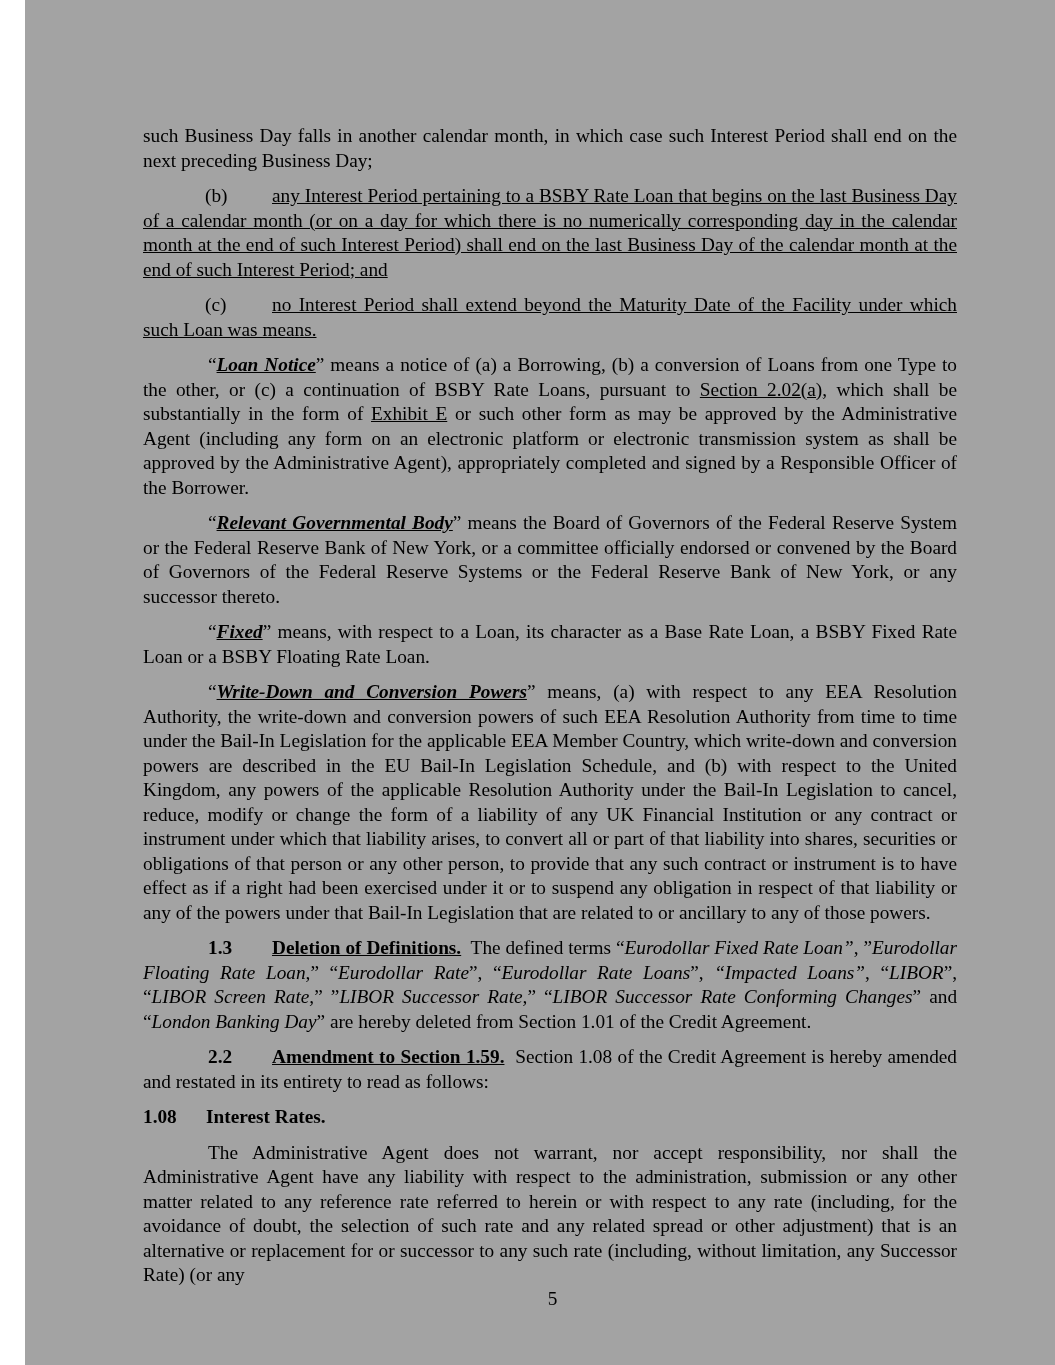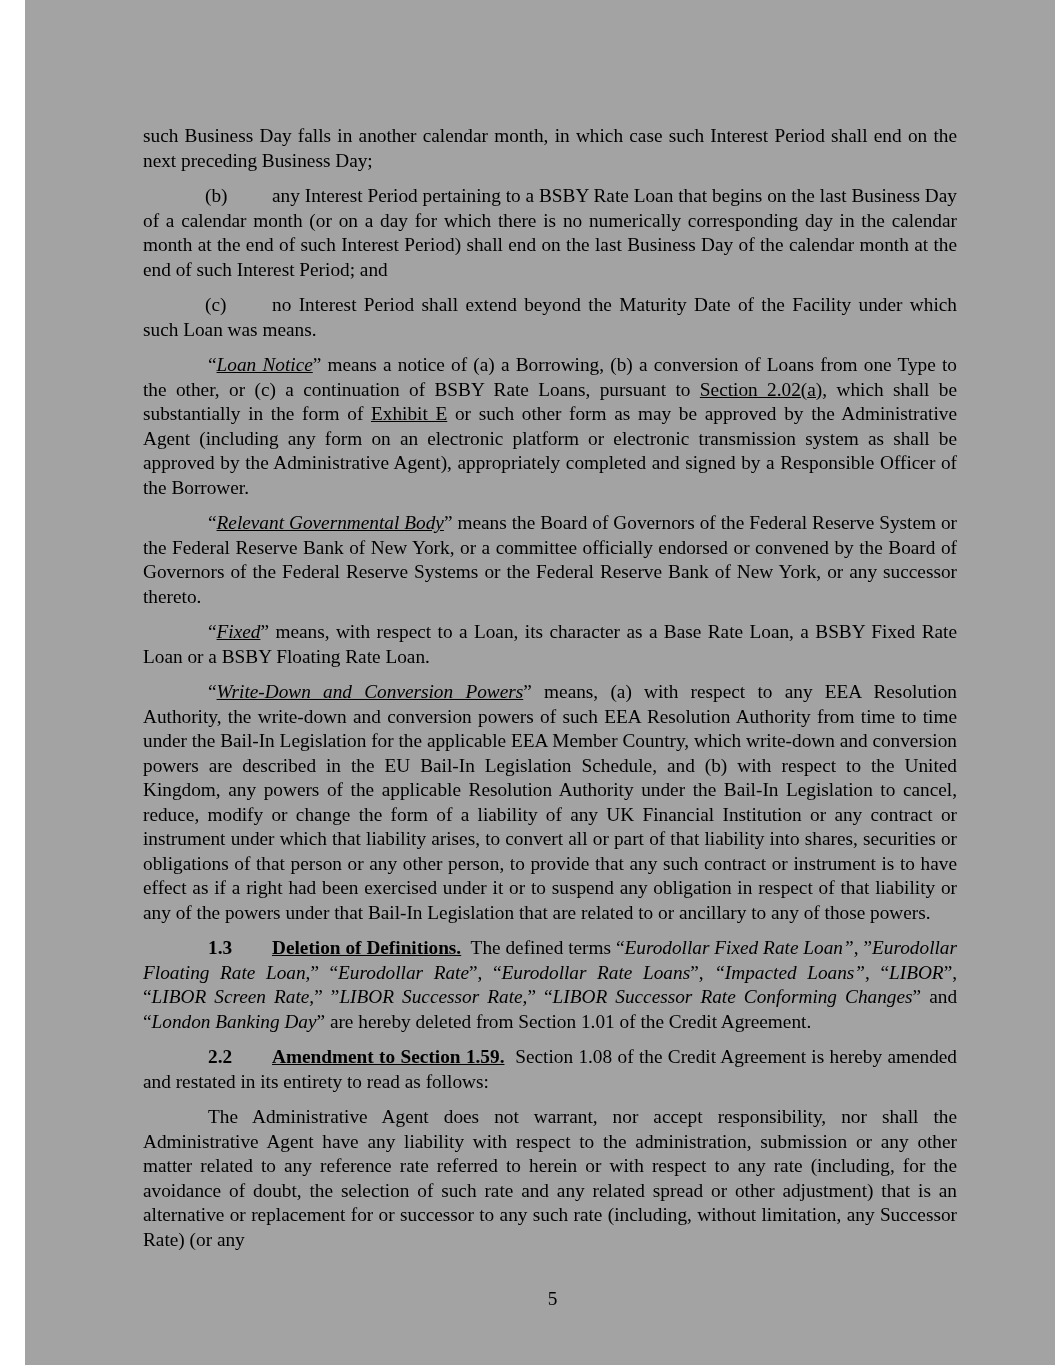--- a/index.html
+++ b/index.html
@@ -19,21 +19,21 @@
     left: 118px;
     width: 814px;
   }
   p.para {
     margin: 0 0 11px 0;
     text-align: justify;
     font-size: 19.3px;
     line-height: 24.5px;
   }
   .indent-block { margin-left: 67px; }
-  .tab-first { text-indent: 62px; }
+  .tab-first { text-indent: 62px; text-decoration: underline; }
   .body-first { text-indent: 65px; }
   .tab-marker {
     display: inline-block;
     width: 67px;
     text-indent: 0;
   }
   .num-marker {
     display: inline-block;
     width: 64px;
     text-indent: 0;
@@ -43,21 +43,21 @@
     margin-left: 65px;
     text-align: left;
     font-weight: 700;
   }
   .h-108 .num-marker { width: 63px; }
   
   .s-n { }
   .s-i { font-style: italic; }
   .s-b { font-weight: 700; }
   .s-u { text-decoration: underline; }
-  .s-iu { font-style: italic; text-decoration: underline; }
+  .s-iu { font-style: italic; text-decoration: underline; font-weight: bold; }
   .s-bu { font-weight: 700; text-decoration: underline; }
   .page-number {
     position: absolute;
     top: 1287px;
     left: 0;
     width: 100%;
     text-align: center;
     font-size: 19.3px;
     line-height: 24.5px;
   }
@@ -79,19 +79,20 @@
     <p class="para body-first"><span><span class="s-n">“</span><span class="s-iu">Relevant Governmental Body</span><span class="s-n">” means the Board of Governors of the Federal Reserve System or the Federal Reserve Bank of New York, or a committee officially endorsed or convened by the Board of Governors of the Federal Reserve Systems or the Federal Reserve Bank of New York, or any successor thereto.</span></span></p>
 
     <p class="para body-first"><span><span class="s-n">“</span><span class="s-iu">Fixed</span><span class="s-n">” means, with respect to a Loan, its character as a Base Rate Loan, a BSBY Fixed Rate Loan or a BSBY Floating Rate Loan.</span></span></p>
 
     <p class="para body-first"><span><span class="s-n">“</span><span class="s-iu">Write-Down and Conversion Powers</span><span class="s-n">” means, (a) with respect to any EEA Resolution Authority, the write-down and conversion powers of such EEA Resolution Authority from time to time under the Bail-In Legislation for the applicable EEA Member Country, which write-down and conversion powers are described in the EU Bail-In Legislation Schedule, and (b) with respect to the United Kingdom, any powers of the applicable Resolution Authority under the Bail-In Legislation to cancel, reduce, modify or change the form of a liability of any UK Financial Institution or any contract or instrument under which that liability arises, to convert all or part of that liability into shares, securities or obligations of that person or any other person, to provide that any such contract or instrument is to have effect as if a right had been exercised under it or to suspend any obligation in respect of that liability or any of the powers under that Bail-In Legislation that are related to or ancillary to any of those powers.</span></span></p>
 
     <p class="para body-first"><span class="num-marker">1.3</span><span><span class="s-bu">Deletion of Definitions.</span><span class="s-n">&nbsp; The defined terms “</span><span class="s-i">Eurodollar Fixed Rate Loan”</span><span class="s-n">, ”</span><span class="s-i">Eurodollar Floating Rate Loan,</span><span class="s-n">” “</span><span class="s-i">Eurodollar Rate</span><span class="s-n">”, “</span><span class="s-i">Eurodollar Rate Loans</span><span class="s-n">”, </span><span class="s-i">“Impacted Loans”</span><span class="s-n">, “</span><span class="s-i">LIBOR</span><span class="s-n">”, “</span><span class="s-i">LIBOR Screen Rate,</span><span class="s-n">” ”</span><span class="s-i">LIBOR Successor Rate,</span><span class="s-n">” “</span><span class="s-i">LIBOR Successor Rate Conforming Changes</span><span class="s-n">” and “</span><span class="s-i">London Banking Day</span><span class="s-n">” are hereby deleted from Section 1.01 of the Credit Agreement.</span></span></p>
 
     <p class="para body-first"><span class="num-marker">2.2</span><span><span class="s-bu">Amendment to Section 1.59.</span><span class="s-n">&nbsp; Section 1.08 of the Credit Agreement is hereby amended and restated in its entirety to read as follows:</span></span></p>
 
+    <p class="para h-108"><span class="num-marker">1.08</span><span><span class="s-b">Interest Rates.</span></span></p>
 
     <p class="para body-first"><span><span class="s-n">The Administrative Agent does not warrant, nor accept responsibility, nor shall the Administrative Agent have any liability with respect to the administration, submission or any other matter related to any reference rate referred to herein or with respect to any rate (including, for the avoidance of doubt, the selection of such rate and any related spread or other adjustment) that is an alternative or replacement for or successor to any such rate (including, without limitation, any Successor Rate) (or any</span></span></p>
 
   </div>
 
   <div class="page-number">5</div>
 </div>
 
 </body></html>

